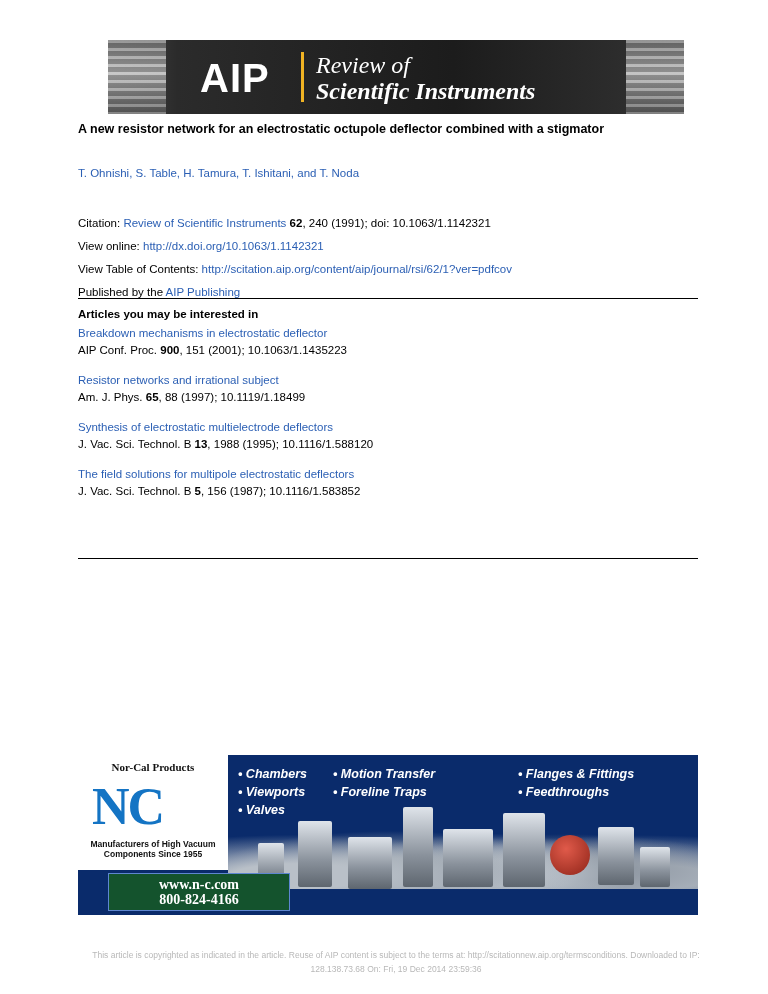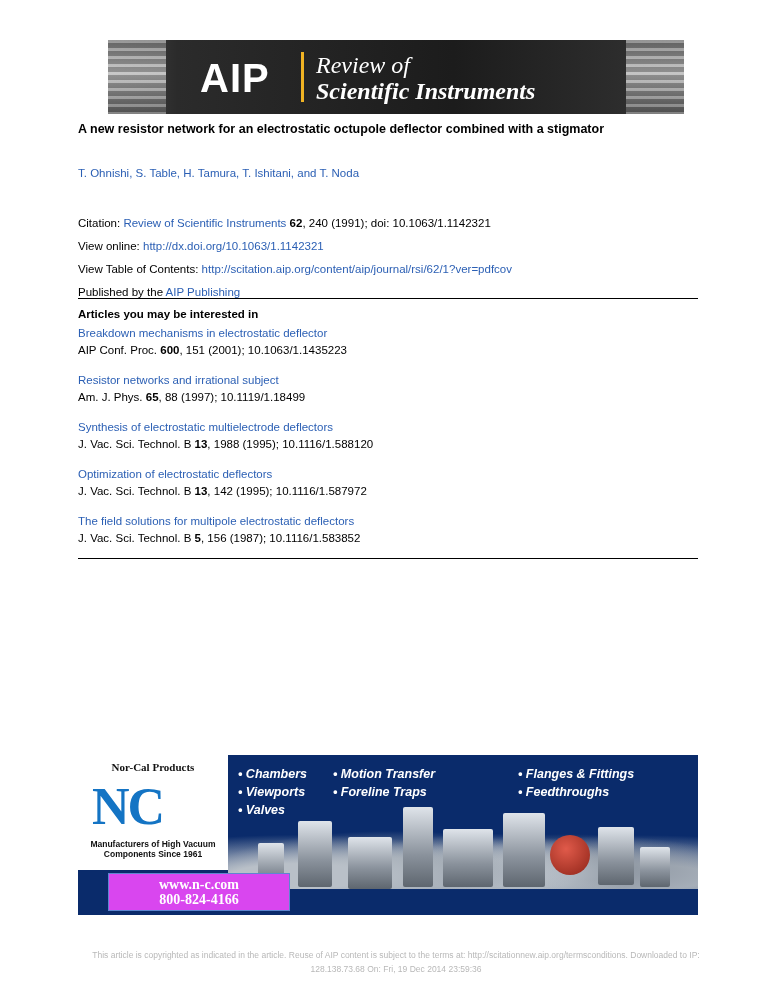--- a/index.html
+++ b/index.html
@@ -235,21 +235,21 @@
     position: absolute;
     background: radial-gradient(circle at 40% 35%, #e05a4a, #8e2418);
     border-radius: 50%;
   }
   .ad .url-band {
     position: absolute;
     left: 30px;
     top: 118px;
     width: 180px;
     height: 36px;
-    background: #d946ef;
+    background: #14532d;
     border: 1px solid #5e86d0;
   }
   .ad .url-1 {
     position: absolute;
     left: 0;
     top: 3px;
     width: 180px;
     text-align: center;
     color: #ffffff;
     font-weight: bold;
@@ -315,54 +315,50 @@
   </div>
 
   <div class="hr" id="hr1"></div>
 
   <div class="interest-head">Articles you may be interested in</div>
 
   <div class="refs">
 
     <div class="ref">
       <div class="r-title lnk">Breakdown mechanisms in electrostatic deflector</div>
-      <div class="r-cite">AIP Conf. Proc. <b>600</b>, 151 (2001); 10.1063/1.1435223</div>
+      <div class="r-cite">AIP Conf. Proc. <b>900</b>, 151 (2001); 10.1063/1.1435223</div>
     </div>
 
     <div class="ref">
       <div class="r-title lnk">Resistor networks and irrational subject</div>
       <div class="r-cite">Am. J. Phys. <b>65</b>, 88 (1997); 10.1119/1.18499</div>
     </div>
 
     <div class="ref">
       <div class="r-title lnk">Synthesis of electrostatic multielectrode deflectors</div>
       <div class="r-cite">J. Vac. Sci. Technol. B <b>13</b>, 1988 (1995); 10.1116/1.588120</div>
     </div>
 
-    <div class="ref">
-      <div class="r-title lnk">Optimization of electrostatic deflectors</div>
-      <div class="r-cite">J. Vac. Sci. Technol. B <b>13</b>, 142 (1995); 10.1116/1.587972</div>
-    </div>
 
     <div class="ref">
       <div class="r-title lnk">The field solutions for multipole electrostatic deflectors</div>
       <div class="r-cite">J. Vac. Sci. Technol. B <b>5</b>, 156 (1987); 10.1116/1.583852</div>
     </div>
 
   </div>
 
   <div class="hr" id="hr2"></div>
 
   <div class="ad">
     <div class="ad-white">
       <div class="norcal-name">Nor-Cal Products</div>
       <div class="nc-text">NC</div>
       <div class="norcal-sub">
         <span>Manufacturers of High Vacuum</span><br>
-        <span>Components Since 1961</span>
+        <span>Components Since 1955</span>
       </div>
     </div>
 
     <div class="feat" style="left:160px; top:12px;">• Chambers</div>
     <div class="feat" style="left:160px; top:30px;">• Viewports</div>
     <div class="feat" style="left:160px; top:48px;">• Valves</div>
     <div class="feat" style="left:255px; top:12px;">• Motion Transfer</div>
     <div class="feat" style="left:255px; top:30px;">• Foreline Traps</div>
     <div class="feat" style="left:440px; top:12px;">• Flanges &amp; Fittings</div>
     <div class="feat" style="left:440px; top:30px;">• Feedthroughs</div>

